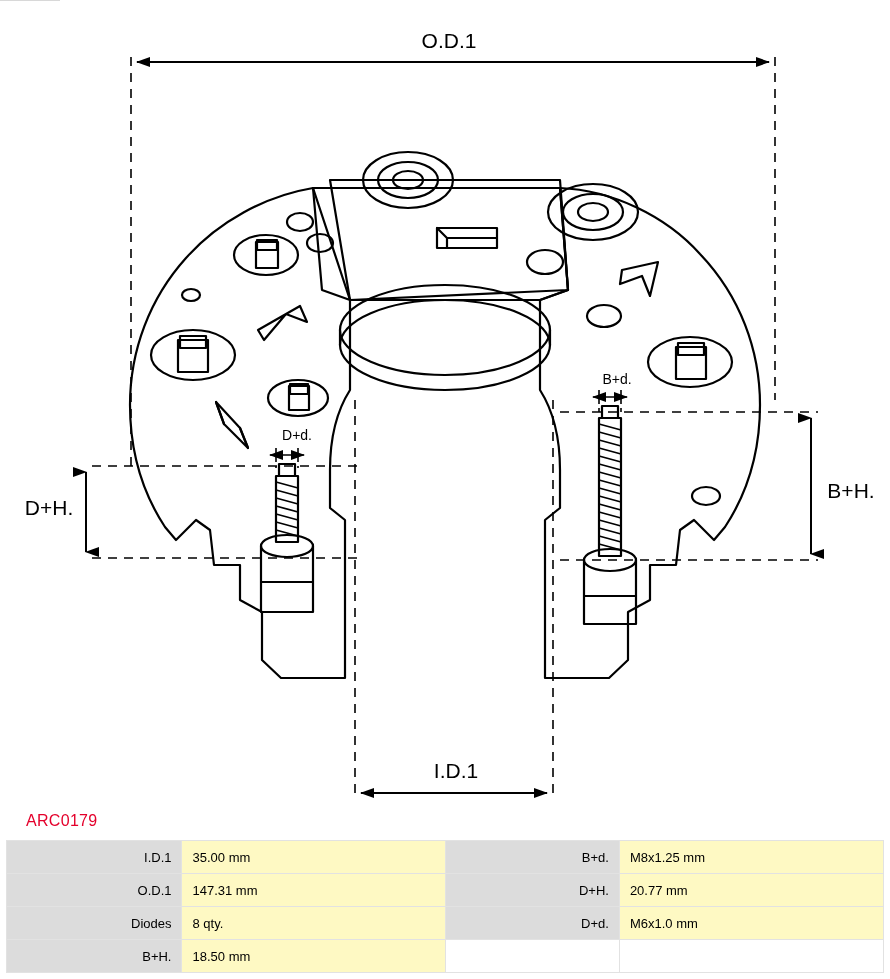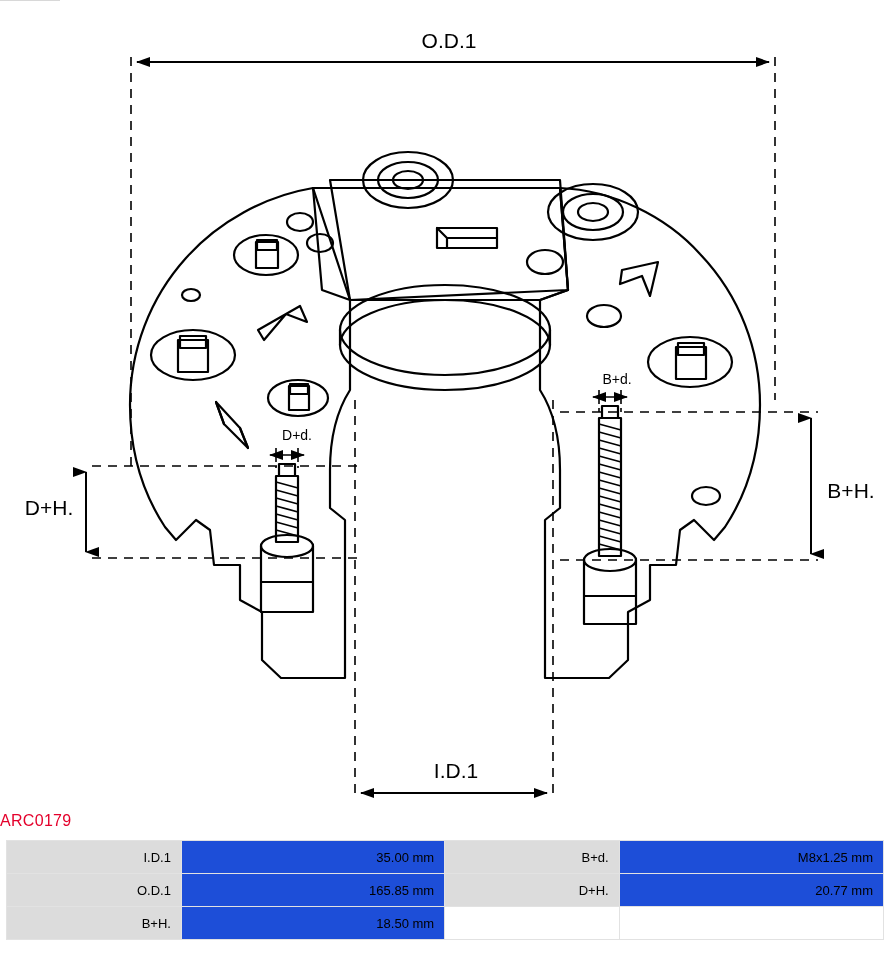--- a/index.html
+++ b/index.html
@@ -30,21 +30,21 @@
     font-size: 21px;
     fill: #000000;
   }
   .dim-label-small {
     font-family: "Liberation Sans", sans-serif;
     font-size: 14px;
     fill: #000000;
   }
   #part-code {
     position: absolute;
-    left: 0;
+    left: 26px;
     top: 812px;
     font-size: 16px;
     color: #e4002b;
     font-family: "Liberation Sans", sans-serif;
     letter-spacing: 0.3px;
   }
   #spec-table {
     position: absolute;
     left: 6px;
     top: 840px;
@@ -58,22 +58,22 @@
     padding: 0 10px;
     vertical-align: middle;
   }
   #spec-table td.key {
     background: #dcdcdc;
     text-align: right;
     width: 168px;
     color: #000;
   }
   #spec-table td.val {
-    background: #1d4ed8;
-    text-align: right;
+    background: #fef9c3;
+    text-align: left;
     width: 266px;
     color: #000;
   }
   #spec-table td.empty {
     background: #ffffff;
     border: 1px solid #e2e2e2;
   }
   .topbar {
     position: absolute;
     left: 0;
@@ -230,23 +230,29 @@
 <table id="spec-table">
   <tbody>
     <tr>
       <td class="key">I.D.1</td>
       <td class="val">35.00 mm</td>
       <td class="key">B+d.</td>
       <td class="val">M8x1.25 mm</td>
     </tr>
     <tr>
       <td class="key">O.D.1</td>
-      <td class="val">165.85 mm</td>
+      <td class="val">147.31 mm</td>
       <td class="key">D+H.</td>
       <td class="val">20.77 mm</td>
+    </tr>
+    <tr>
+      <td class="key">Diodes</td>
+      <td class="val">8 qty.</td>
+      <td class="key">D+d.</td>
+      <td class="val">M6x1.0 mm</td>
     </tr>
     <tr>
       <td class="key">B+H.</td>
       <td class="val">18.50 mm</td>
       <td class="empty"></td>
       <td class="empty"></td>
     </tr>
   </tbody>
 </table>
 

